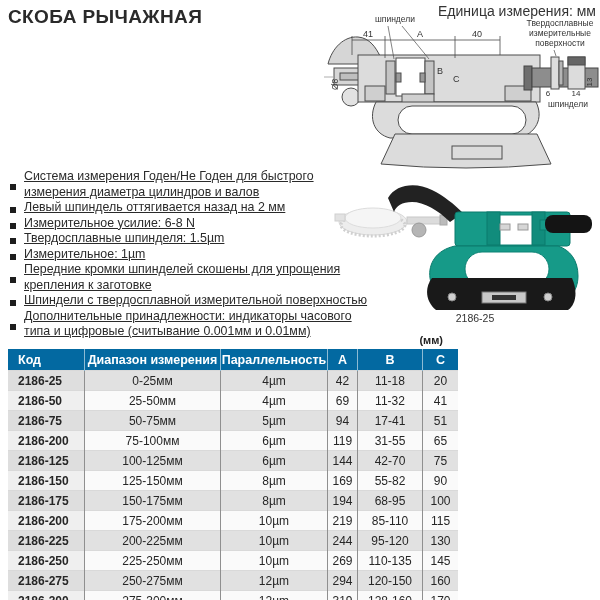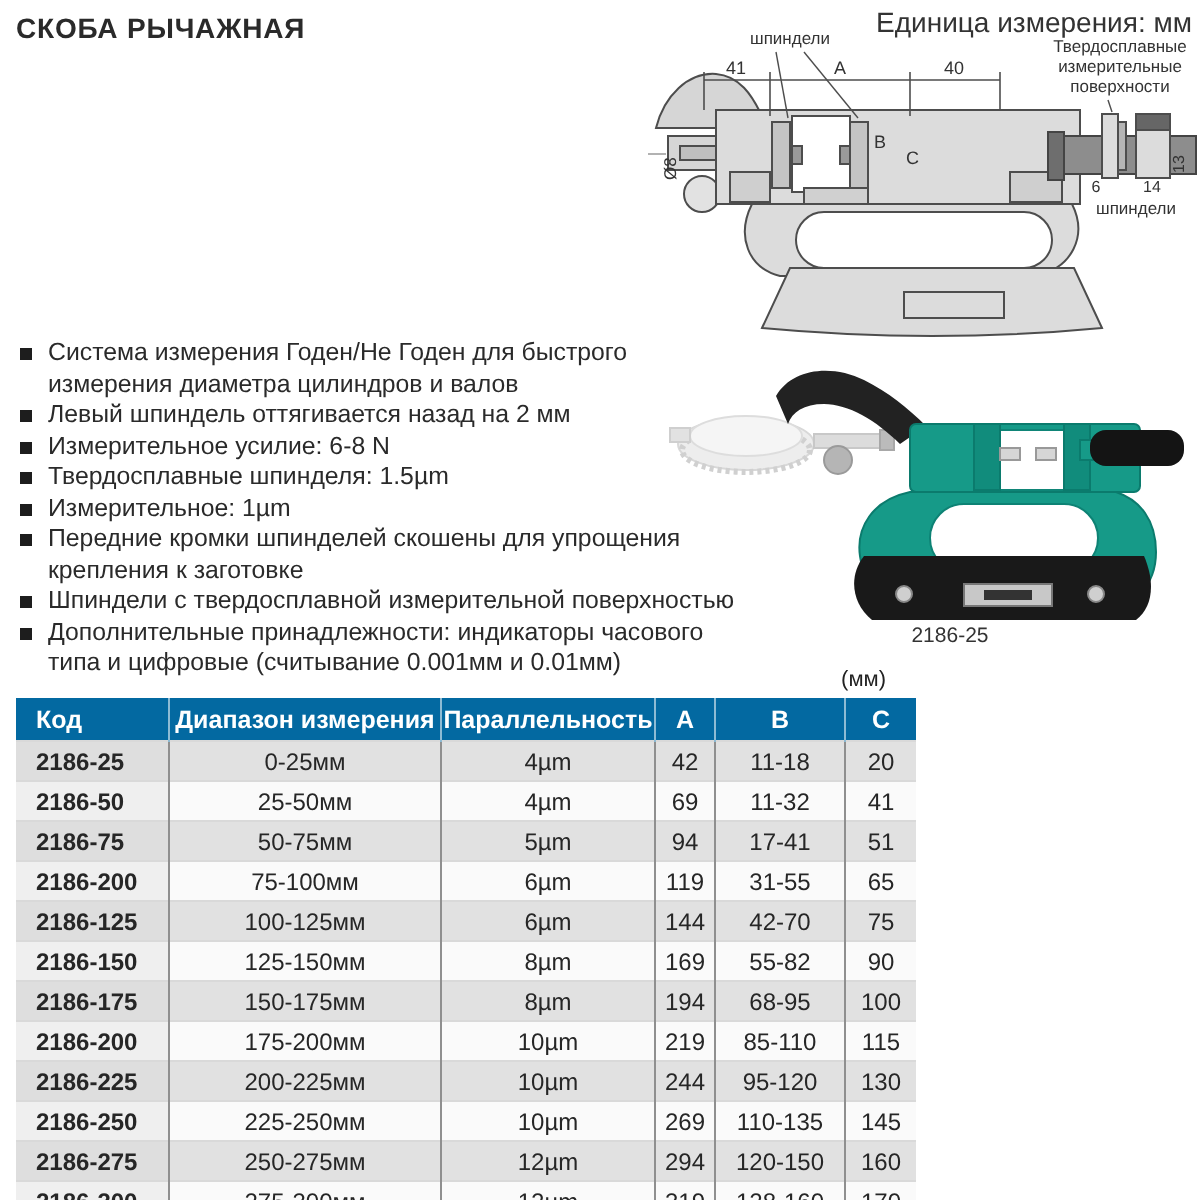--- a/index.html
+++ b/index.html
@@ -2,40 +2,40 @@
 <html><head>
 <meta charset="utf-8">
 <style>
   html,body{margin:0;padding:0;}
   body{
     width:600px;height:600px;position:relative;overflow:hidden;
     background:#ffffff;font-family:"Liberation Sans", sans-serif;color:#262626;
   }
   .page-title{
     position:absolute;left:8px;top:6px;margin:0;
-    font-size:14px;font-weight:bold;letter-spacing:.4px;color:#2a2a2a;
+    font-size:19px;font-weight:bold;letter-spacing:.4px;color:#2a2a2a;
   }
   .unit-note{position:absolute;right:4px;top:3px;font-size:14px;color:#333;}
   .diagram{position:absolute;left:322px;top:6px;width:278px;height:166px;}
   .diagram svg{display:block;}
   .features{
     position:absolute;left:8px;top:169px;width:392px;margin:0;padding:0;list-style:none;
     font-size:12.4px;line-height:15.5px;color:#2a2a2a;
   }
-  .features li{display:flex;align-items:flex-start;}
+  .features li{display:flex;align-items:center;text-decoration:underline;}
   .bullet{width:6px;height:6px;background:#1d1d1d;margin:5px 8px 0 2px;flex:none;}
   .feat-text{white-space:pre-line;}
   .photo{position:absolute;left:332px;top:180px;width:260px;height:148px;}
   .photo-caption{
     position:absolute;left:0;top:132px;width:100%;text-align:center;
     padding-left:26px;box-sizing:border-box;font-size:10.5px;color:#333;
   }
   .mm-note{
     position:absolute;left:8px;top:334px;width:435px;text-align:right;
-    font-size:11px;font-weight:normal;color:#222;
+    font-size:11px;font-weight:bold;color:#222;
   }
   table.spec{
     position:absolute;left:8px;top:349px;width:435px;border-collapse:collapse;
     table-layout:fixed;font-size:12px;color:#262626;border-bottom:1px solid #bdbdbd;
   }
   table.spec th{
     background:#0369a1;color:#fff;font-weight:bold;font-size:12.5px;height:21px;
     padding:0;text-align:center;border-left:1px solid rgba(255,255,255,.55);
   }
   table.spec th.col0{border-left:none;text-align:left;padding-left:10px;}

